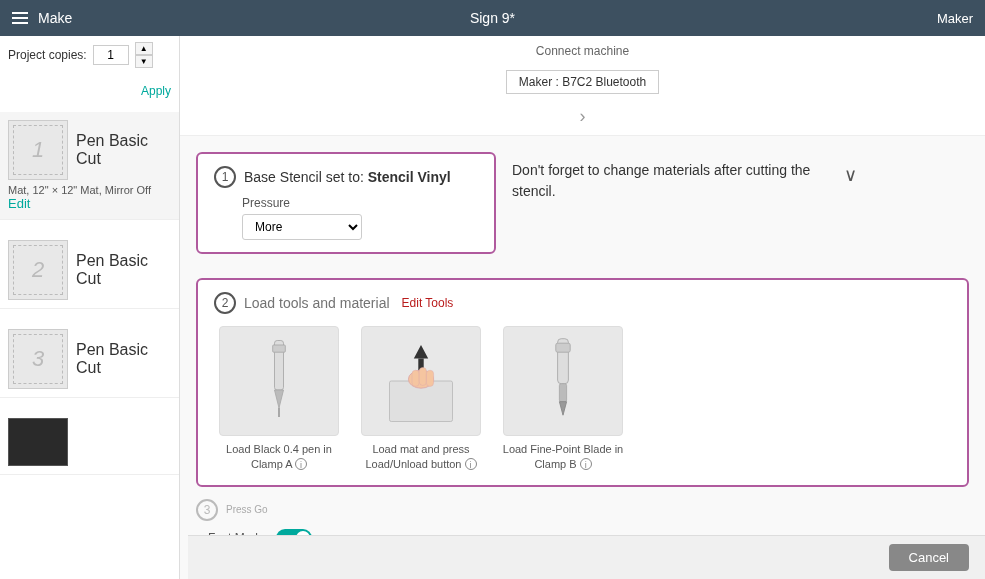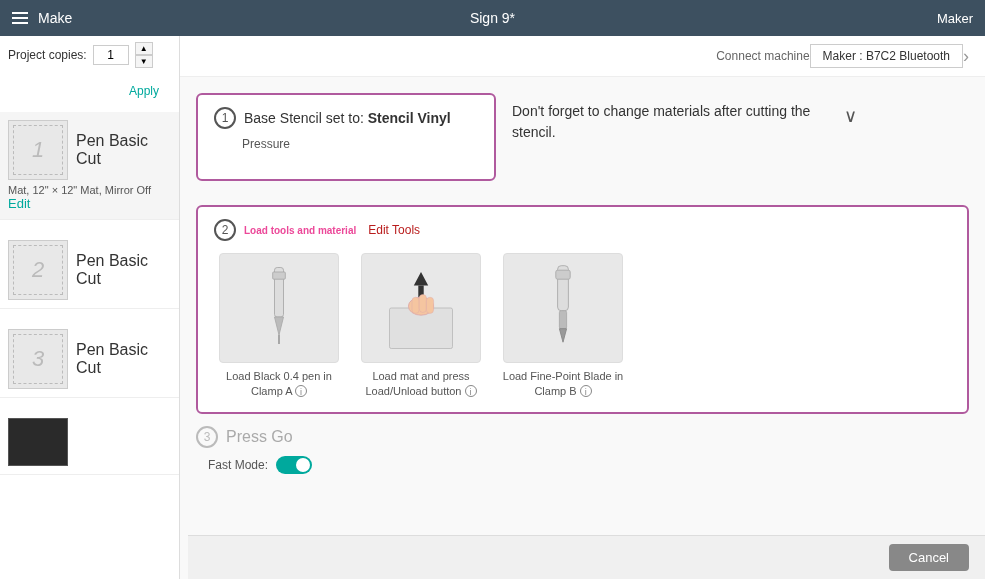--- a/index.html
+++ b/index.html
@@ -42,21 +42,21 @@
     .apply-btn {
       color: #00a99d;
       font-size: 12px;
       background: none;
       border: none;
       cursor: pointer;
       padding: 2px 8px;
       text-align: center;
       display: block;
       margin-left: auto;
-      margin-right: 12px;
+      margin-right: 0;
     }
 
     .sidebar-item {
       padding: 8px;
       border-bottom: 1px solid #eee;
       cursor: pointer;
     }
     .sidebar-item.active { background: #f5f5f5; }
     .sidebar-item-content { display: flex; align-items: center; gap: 8px; }
     .mat-preview {
@@ -99,20 +99,22 @@
     }
 
     
     .connect-bar {
       display: flex;
       align-items: center;
       justify-content: flex-end;
       padding: 8px 16px;
       background: #fff;
       border-bottom: 1px solid #eee;
+      gap: 12px;
+      flex-direction: column;
     }
     .connect-label { font-size: 12px; color: #666; }
     .connect-machine-btn {
       background: #fff;
       border: 1px solid #ccc;
       border-radius: 0;
       padding: 4px 12px;
       font-size: 12px;
       cursor: pointer;
       color: #333;
@@ -158,21 +160,21 @@
     }
     .chevron-btn {
       background: none;
       border: none;
       font-size: 18px;
       color: #555;
       cursor: pointer;
       padding: 4px;
     }
 
-    .pressure-label { font-size: 12px; color: #555; margin: 8px 0 16px 28px; }
+    .pressure-label { font-size: 12px; color: #555; margin: 8px 0 4px 28px; }
     .pressure-select {
       margin-left: 28px;
       width: 120px;
       border: 1px solid #ccc;
       border-radius: 3px;
       padding: 4px 8px;
       font-size: 12px;
       background: #fff;
       cursor: pointer;
     }
@@ -236,21 +238,21 @@
       line-height: 12px;
       color: #888;
       cursor: pointer;
     }
     .step3-header {
       display: flex;
       align-items: center;
       gap: 8px;
       margin-bottom: 8px;
     }
-    .step3-title { font-size: 16px; color: #aaa; }
+    .step3-title { font-size: 10px; color: #aaa; }
     .step-number-disabled {
       width: 22px;
       height: 22px;
       border: 2px solid #bbb;
       border-radius: 50%;
       display: flex;
       align-items: center;
       justify-content: center;
       font-size: 12px;
       color: #bbb;
@@ -422,34 +424,39 @@
           <div class="step-header">
             <div class="step-number">
               <span>1</span>
             </div>
             <span style="font-size:14px; color:#333;">
               <span>Base Stencil set to:</span>
               <strong style="font-weight:700;">Stencil Vinyl</strong>
             </span>
           </div>
           <div class="pressure-label">Pressure</div>
+          <select class="pressure-select">
+            <option>Default</option>
+            <option selected="">More</option>
+            <option>Less</option>
+          </select>
         </div>
 
         <div style="display:flex; align-items:flex-start; gap:8px; padding-top:8px;">
           <p class="reminder-text">Don't forget to change materials after cutting the stencil.</p>
           <button class="chevron-btn">∨</button>
         </div>
       </div>
 
       <div class="step2-box">
         <div class="step2-header">
           <div class="step-number">
             <span>2</span>
           </div>
-          <span style="font-size:10px; color:#ec4899;font-weight:bold;">Load tools and material</span>
+          <span style="font-size:14px; color:#737373;">Load tools and material</span>
           <span class="edit-tools-link">Edit Tools</span>
         </div>
 
         <div class="tool-cards">
 
           <div class="tool-card">
             <div class="tool-image">
               <svg class="pen-svg" viewBox="0 0 60 100">
                 <rect x="25" y="5" width="10" height="55" rx="3" fill="#ddd" stroke="#aaa" stroke-width="1"></rect>
                 <rect x="23" y="10" width="14" height="8" rx="1" fill="#ccc" stroke="#aaa" stroke-width="1"></rect>

